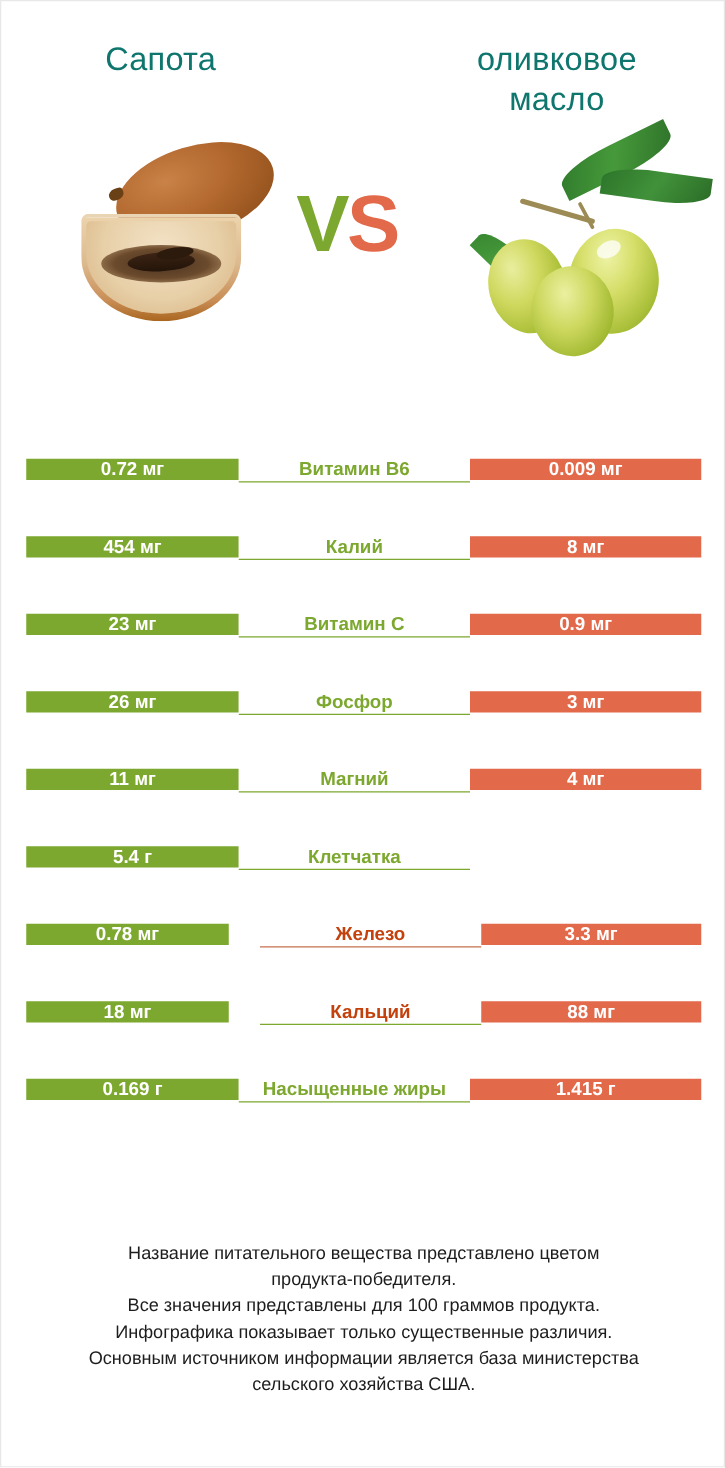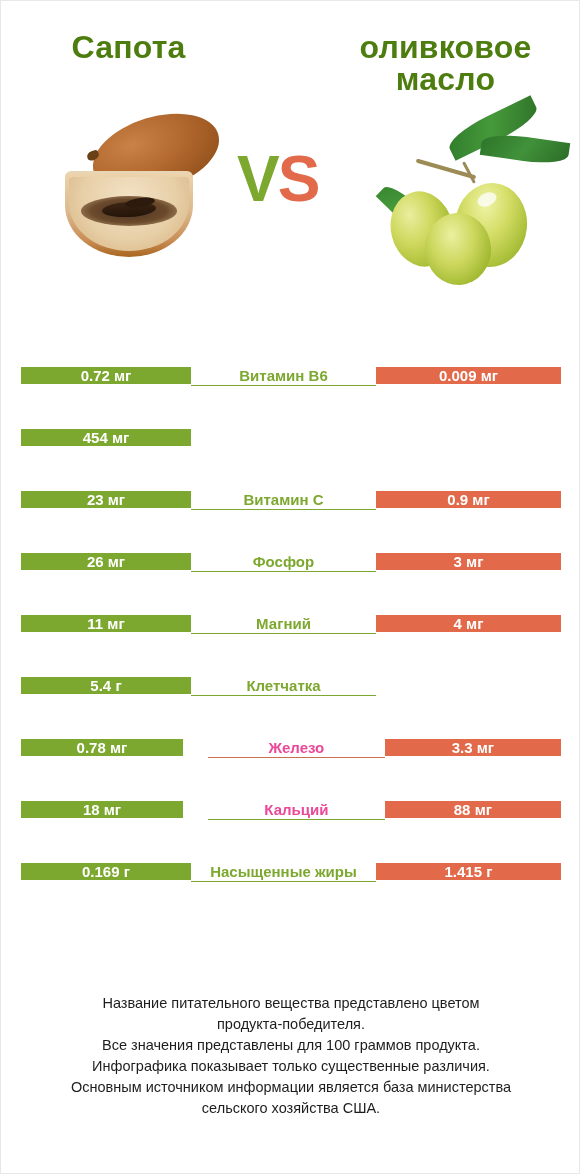--- a/index.html
+++ b/index.html
@@ -30,24 +30,24 @@
     align-items: flex-start;
   }
   .title-block {
     width: 50%;
     text-align: center;
     box-sizing: border-box;
   }
   .title-block.left { padding-right: 34px; }
   .title-block.right { padding-left: 22px; }
   .title-text {
-    font-size: 32px;
+    font-size: 26px;
     line-height: 32px;
-    font-weight: 700;
-    color: #4d7c0f;
+    font-weight: 400;
+    color: #0f766e;
     letter-spacing: 0.2px;
     white-space: pre-line;
   }
 
   
   .hero {
     position: relative;
     height: 180px;
     margin-top: 14px;
   }
@@ -255,21 +255,21 @@
     width: 185px;
     background: #ffffff;
     font-size: 15px;
     font-weight: 700;
     line-height: 19px;
     padding: 0 6px;
     border-top: 1px solid transparent;
     border-bottom: 1px solid transparent;
   }
   .win-green .cell-mid { color: #7DA82F; }
-  .win-orange .cell-mid { color: #ec4899; margin-left: 25px; }
+  .win-orange .cell-mid { color: #c2410c; margin-left: 25px; }
   .div-green { border-bottom-color: #7DA82F; }
   .div-orange { border-bottom-color: #C8714F; }
 
   
   .footer {
     position: absolute;
     left: 0;
     top: 992px;
     width: 580px;
     text-align: center;
@@ -330,20 +330,22 @@
   <div class="table">
 
     <div class="row win-green">
       <div class="cell cell-left">0.72 мг</div>
       <div class="cell cell-mid div-green">Витамин B6</div>
       <div class="cell cell-right">0.009 мг</div>
     </div>
 
     <div class="row win-green">
       <div class="cell cell-left">454 мг</div>
+      <div class="cell cell-mid div-green">Калий</div>
+      <div class="cell cell-right">8 мг</div>
     </div>
 
 
     <div class="row win-green">
       <div class="cell cell-left">23 мг</div>
       <div class="cell cell-mid div-green">Витамин C</div>
       <div class="cell cell-right">0.9 мг</div>
     </div>
 
     <div class="row win-green">

